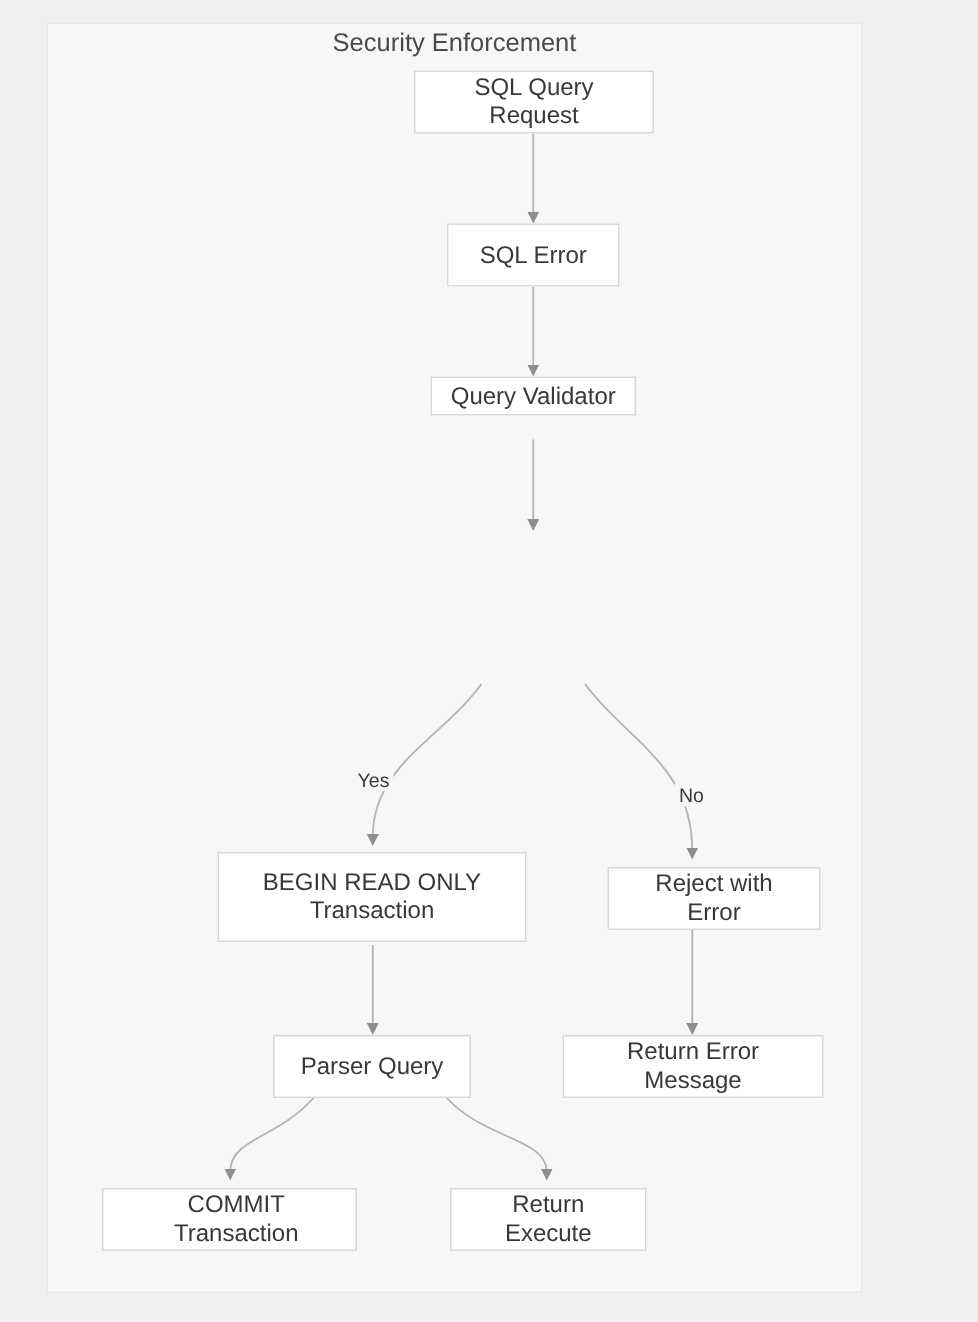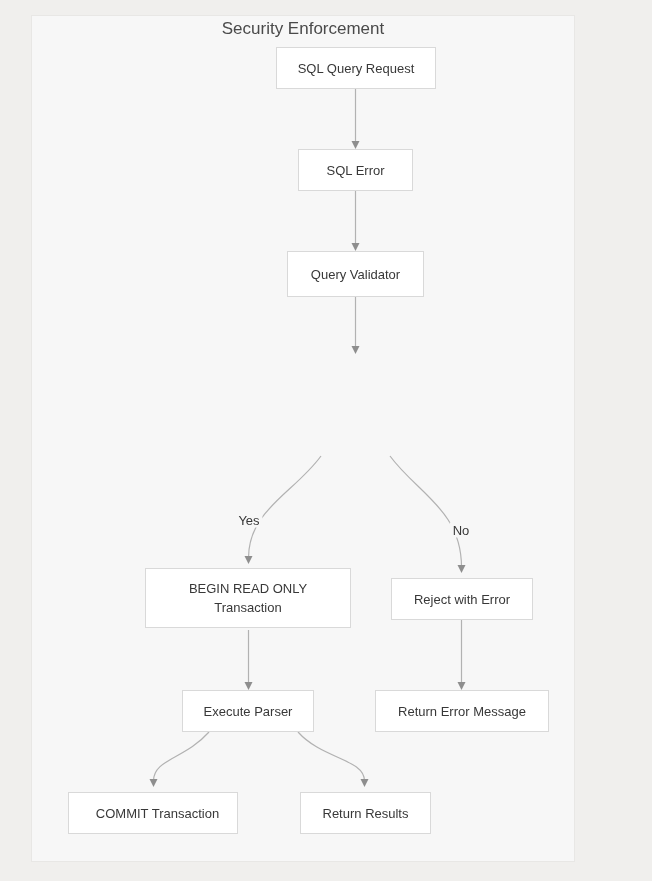--- a/index.html
+++ b/index.html
@@ -49,21 +49,21 @@
     stroke-width:1.2;
   }
   .node{
     position:absolute;
     background:var(--node-bg);
     border:1px solid var(--node-border);
     display:flex;
     align-items:center;
     justify-content:center;
     text-align:center;
-    font-size:13px;
+    font-size:16px;
     line-height:19px;
     color:var(--text);
     padding:4px 12px;
     z-index:2;
   }
   .decision{
     position:absolute;
     z-index:2;
   }
   .decision .shape{
@@ -115,32 +115,32 @@
     <path class="edge" d="M 216.5 614 V 668" marker-end="url(#arrow)"></path>
     <path class="edge" d="M 429.5 604 V 668" marker-end="url(#arrow)"></path>
     <path class="edge" d="M 177 716 C 153 743, 121.5 743, 121.5 765" marker-end="url(#arrow)"></path>
     <path class="edge" d="M 266 716 C 290 743, 332.5 743, 332.5 765" marker-end="url(#arrow)"></path>
   </svg>
 
   <div class="node" style="left:244px;top:31px;width:160px;height:42px;">SQL Query Request</div>
 
   <div class="node" style="left:266px;top:133px;width:115px;height:42px;">SQL Error</div>
 
-  <div class="node" style="left:255px;top:235px;width:137px;height:46px;">Query Validator</div>
+  <div class="node" style="left:255px;top:235px;width:137px;height:26px;">Query Validator</div>
 
 
   <div class="edge-label" style="left:217px;top:504px;">Yes</div>
 
   <div class="edge-label" style="left:429px;top:514px;">No</div>
 
   <div class="node" style="left:113px;top:552px;width:206px;height:60px;">BEGIN READ ONLY Transaction</div>
 
-  <div class="node" style="left:359px;top:562px;width:142px;height:42px;">Reject with Error</div>
+  <div class="node" style="left:373px;top:562px;width:142px;height:42px;">Reject with Error</div>
 
-  <div class="node" style="left:150px;top:674px;width:132px;height:42px;">Execute Parser</div>
+  <div class="node" style="left:150px;top:674px;width:132px;height:42px;">Parser Query</div>
 
   <div class="node" style="left:343px;top:674px;width:174px;height:42px;">Return Error Message</div>
 
   <div class="node" style="left:36px;top:776px;width:170px;height:42px;padding-left:21px;">COMMIT Transaction</div>
 
-  <div class="node" style="left:268px;top:776px;width:131px;height:42px;">Return Results</div>
+  <div class="node" style="left:268px;top:776px;width:131px;height:42px;">Return Execute</div>
 
 </div>
 
 </body></html>

